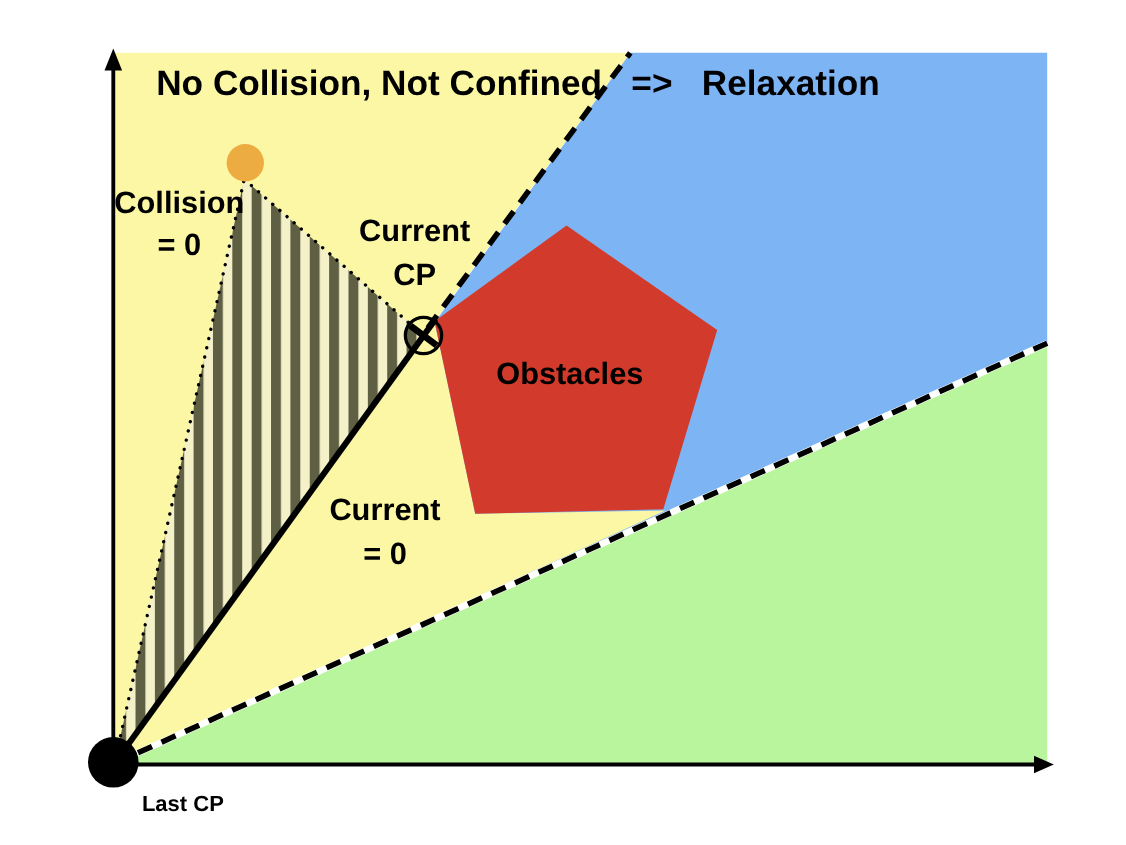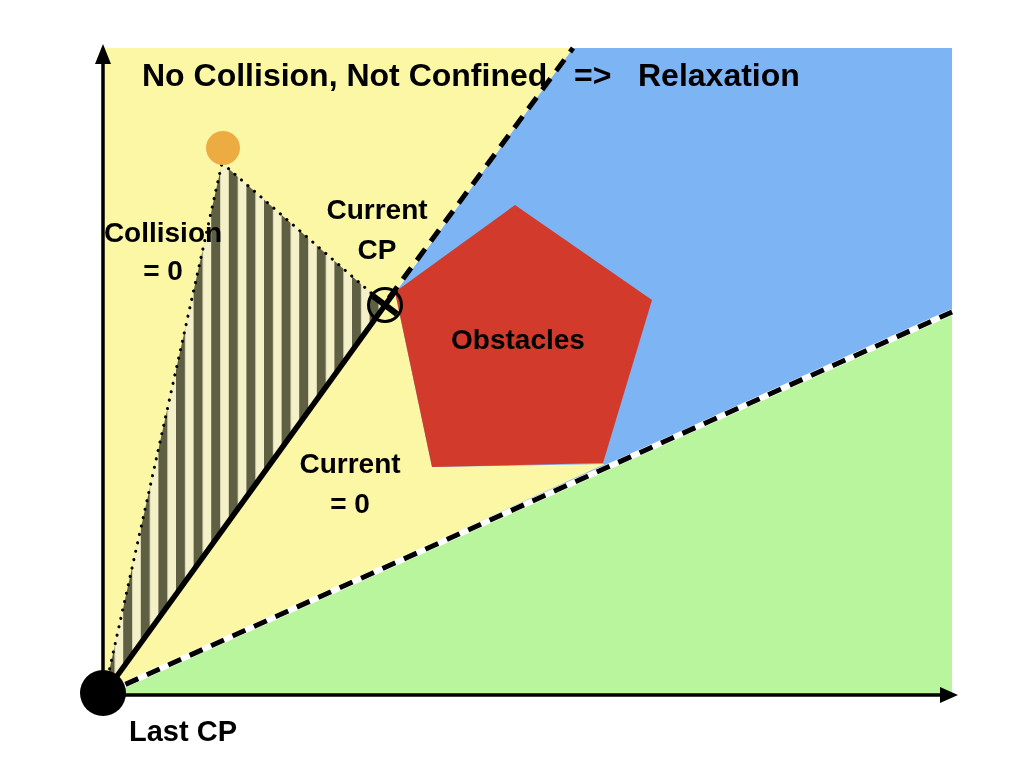--- a/index.html
+++ b/index.html
@@ -31,29 +31,29 @@
   #title-label {
     position: absolute;
     left: 142px; top: 56px;
     font-size: 32px;
     font-weight: bold;
     color: #000;
     white-space: pre;
     transform: none;
     text-align: left;
   }
-  #collision-label { left: 163px; top: 166px; margin-top: 48px; }
+  #collision-label { left: 163px; top: 166px; }
   #current-cp-label { left: 377px; top: 190px; line-height: 40px; }
   #obstacles-label { left: 518px; top: 322px; line-height: 36px; }
   #confined-label { left: 350px; top: 444px; line-height: 40px; }
   #last-cp-label {
     left: 129px; top: 712px;
     transform: none;
     text-align: left;
-    font-size: 29px;
+    font-size: 20px;
   }
 </style>
 </head>
 <body>
 
 <div id="stage">
 
   <svg id="diagram-svg" width="1024" height="768" viewBox="0 0 1024 768">
     <defs>
       <pattern id="hatch" patternUnits="userSpaceOnUse" width="17.6" height="12">

